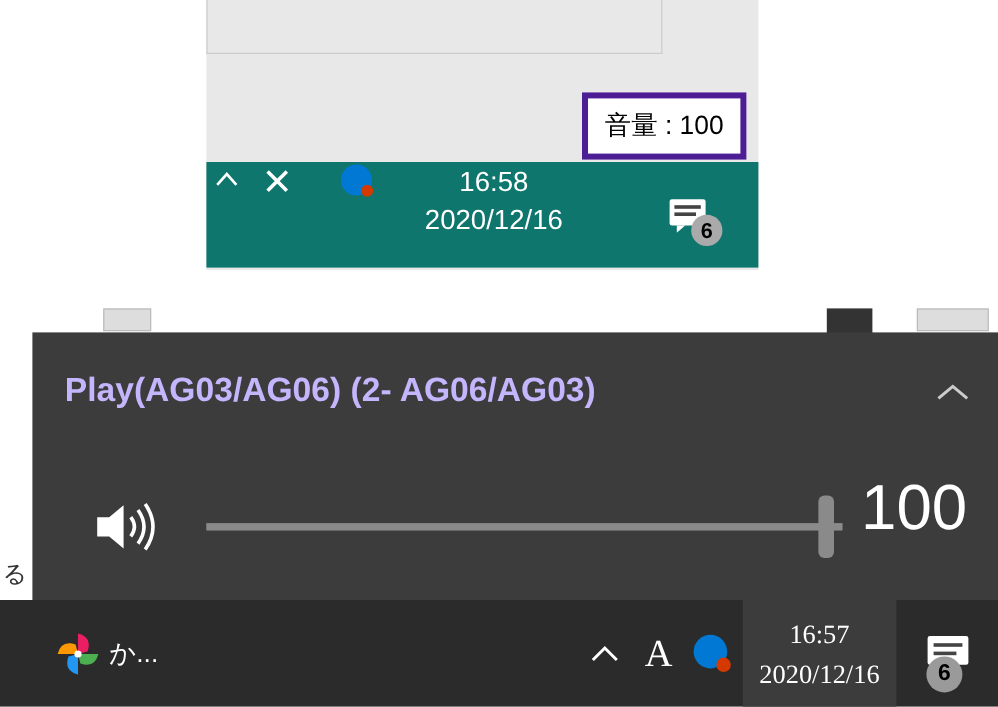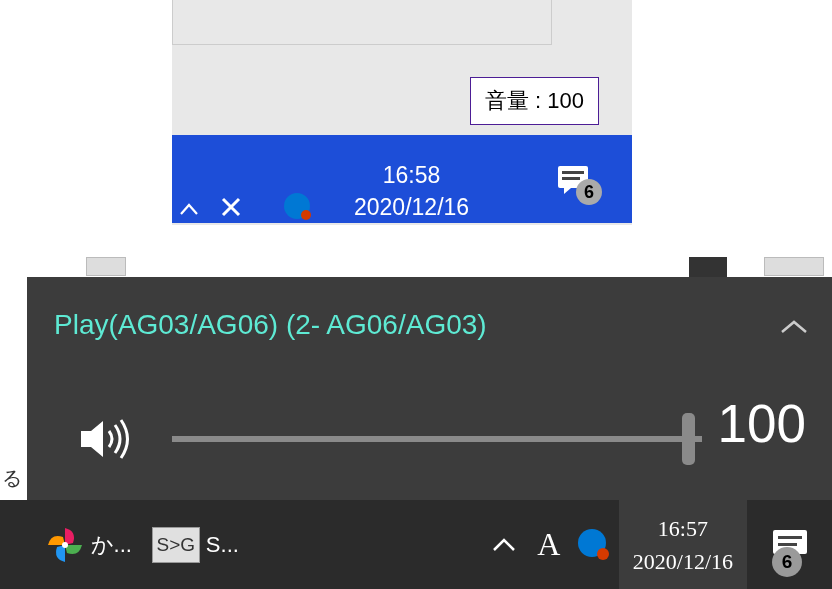--- a/index.html
+++ b/index.html
@@ -32,38 +32,38 @@
       position: absolute;
       left: 172px;
       top: 0;
       width: 460px;
       height: 225px;
       background: #e8e8e8;
     }
 
     .volume-tooltip {
       position: absolute;
-      left: 470px;
+      left: 485px;
       top: 77px;
       background: #fff;
-      border: 1px solid #4c1d95;
+      border: 5px solid #4c1d95;
       padding: 8px 14px;
       font-size: 22px;
       color: #000;
     }
 
     .small-taskbar {
       position: absolute;
       left: 172px;
       top: 135px;
       width: 460px;
       height: 88px;
-      background: #1d4ed8;
-      display: flex;
-      align-items: flex-end;
+      background: #0f766e;
+      display: flex;
+      align-items: flex-start;
     }
 
     .small-tray-chevron {
       width: 28px;
       height: 28px;
       display: flex;
       align-items: center;
       justify-content: center;
       margin-left: 3px;
       cursor: pointer;
@@ -163,23 +163,23 @@
       top: 277px;
       width: 805px;
       height: 223px;
       background: #3c3c3c;
     }
 
     .flyout-title {
       position: absolute;
       left: 27px;
       top: 32px;
-      color: #5eead4;
+      color: #c4b5fd;
       font-size: 28px;
-      font-weight: 400;
+      font-weight: 700;
     }
 
     .flyout-collapse {
       position: absolute;
       right: 20px;
       top: 32px;
       width: 36px;
       height: 36px;
       display: flex;
       align-items: center;
@@ -439,24 +439,20 @@
 <div class="main-taskbar">
   <div class="task-item" style="margin-left:35px">
     <svg class="pinwheel-icon" width="40" height="40" viewBox="0 0 40 40">
       <path d="M20 20 L20 3 Q32 6 28 18 Z" fill="#e91e63"></path>
       <path d="M20 20 L37 20 Q34 32 22 28 Z" fill="#4caf50"></path>
       <path d="M20 20 L20 37 Q8 34 12 22 Z" fill="#2196f3"></path>
       <path d="M20 20 L3 20 Q6 8 18 12 Z" fill="#ff9800"></path>
       <circle cx="20" cy="20" r="3" fill="#fff"></circle>
     </svg>
     <span class="task-label">か...</span>
-  </div>
-  <div class="task-item">
-    <div class="sg-icon">S&gt;G</div>
-    <span class="task-label">S...</span>
   </div>
 
   <div class="tray-section">
     <div class="tray-chevron">
       <svg width="26" height="18" viewBox="0 0 26 18">
         <path d="M3 14 L13 4 L23 14" stroke="#fff" stroke-width="2.5" fill="none"></path>
       </svg>
     </div>
     <div class="tray-ime">A</div>
     <div class="tray-bubble">

